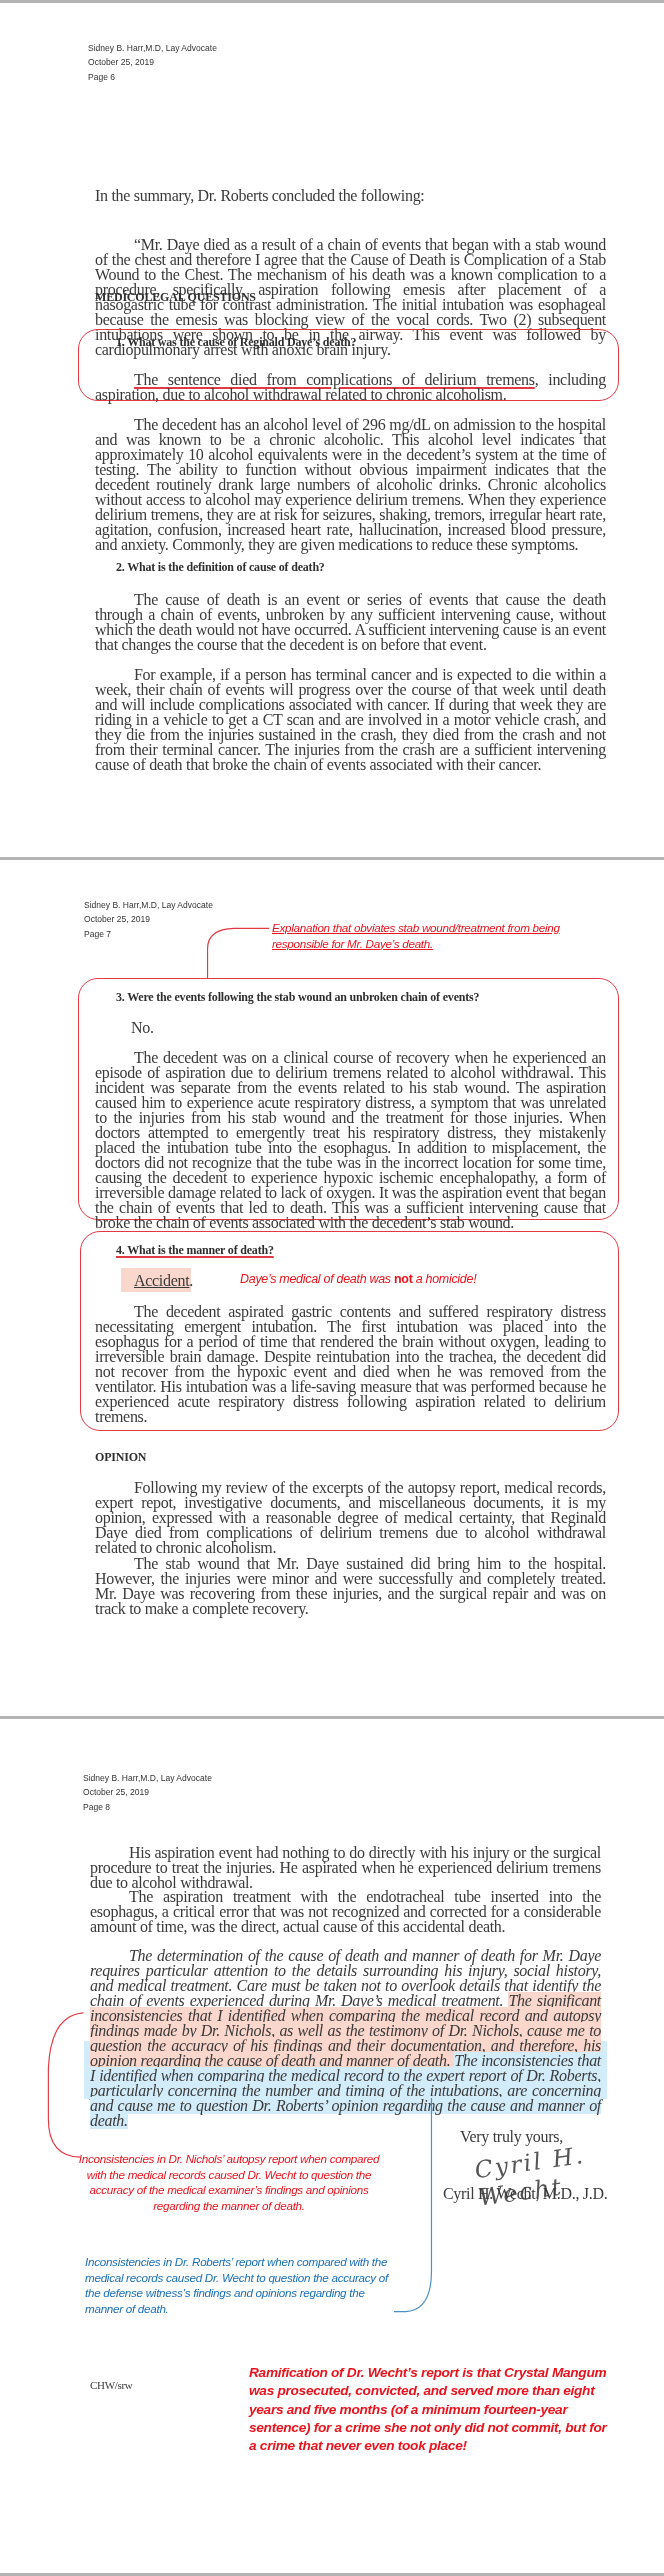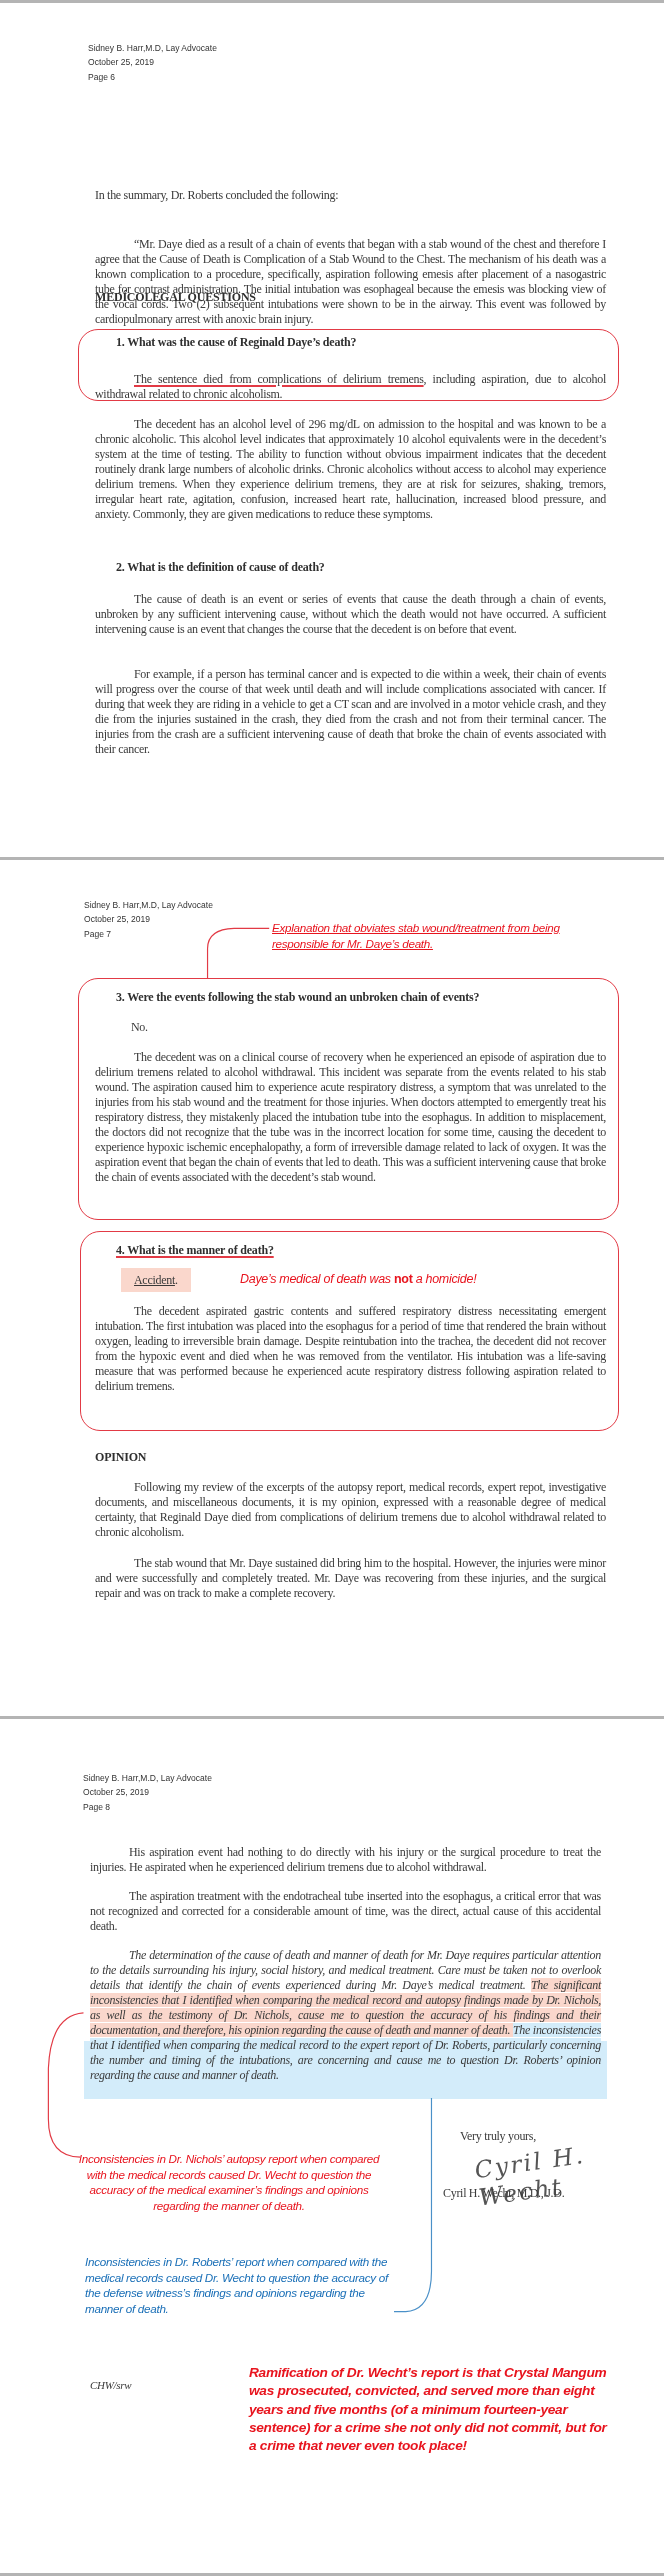--- a/index.html
+++ b/index.html
@@ -8,21 +8,21 @@
     background: #ffffff;
     font-family: "Liberation Serif", serif;
     color: #3a3a3a;
   }
   .sep { position: absolute; left: 0; width: 664px; height: 3.1px; background: #b4b4b4; }
   .hdr {
     position: absolute; font-family: "Liberation Sans", sans-serif;
     font-size: 9.7px; line-height: 14.4px; color: #333; transform: scaleX(0.88); transform-origin: left top;
   }
   .p {
-    position: absolute; font-size: 12px; line-height: 15px; text-align: justify;
+    position: absolute; font-size: 16px; line-height: 15px; text-align: justify;
     text-align-last: left; color: #3a3a3a; letter-spacing: -0.3px;
   }
   .ind { text-indent: 39px; }
   .h { position: absolute; font-weight: bold; font-size: 12px; color: #2f2f2f; letter-spacing: -0.2px; }
   .box { position: absolute; border: 1.6px solid #e23a45; border-radius: 20px; }
   .anno { position: absolute; font-family: "Liberation Sans", sans-serif; font-style: italic; color: #e8141e; font-size: 11.7px; line-height: 15.6px; letter-spacing: -0.3px; }
   .anno-blue { color: #1a6fb7; }
   .u-red { text-decoration: underline; text-decoration-color: #e23a45; text-decoration-thickness: 1.6px; text-underline-offset: 2.3px; }
   .hl-sal { background: #fad7cc; }
   .hl-blue { background: #d3ecfa; }
@@ -108,21 +108,21 @@
     <span>The determination of the cause of death and manner of death for Mr. Daye requires particular attention to the details surrounding his injury, social history, and medical treatment. Care must be taken not to overlook details that identify the chain of events experienced during Mr. Daye’s medical treatment. </span><span class="hl-sal">The significant inconsistencies that I identified when comparing the medical record and autopsy findings made by Dr. Nichols, as well as the testimony of Dr. Nichols, cause me to question the accuracy of his findings and their documentation, and therefore, his opinion regarding the cause of death and manner of death. </span><span class="hl-blue"> The inconsistencies that I identified when comparing the medical record to the expert report of Dr. Roberts, particularly concerning the number and timing of the intubations, are concerning and cause me to question Dr. Roberts’ opinion regarding the cause and manner of death.</span>
   </div>
 
   <div class="p" style="left:460px; top:2129px;">Very truly yours,</div>
   <div class="sig" style="left:476px; top:2143px;">Cyril H. Wecht</div>
   <div class="p" style="left:443px; top:2186px;">Cyril H. Wecht, M.D., J.D.</div>
 
   <div class="anno" style="left:69px; top:2151px; width:320px;text-align:center;">Inconsistencies in Dr. Nichols’ autopsy report when compared with the medical records caused Dr. Wecht to question the accuracy of the medical examiner’s findings and opinions regarding the manner of death.</div>
   <div class="anno anno-blue" style="left:85px; top:2254px; width:320px;">Inconsistencies in Dr. Roberts’ report when compared with the medical records caused Dr. Wecht to question the accuracy of the defense witness’s findings and opinions regarding the manner of death.</div>
 
-  <div class="p" style="left:90px; top:2378px; font-size:11px;font-style:italic;">CHW/srw</div>
+  <div class="p" style="left:90px; top:2378px; font-size:11px;">CHW/srw</div>
   <div class="ram" style="left:249px; top:2364px; width:367px;">Ramification of Dr. Wecht’s report is that Crystal Mangum was prosecuted, convicted, and served more than eight years and five months (of a minimum fourteen-year sentence) for a crime she not only did not commit, but for a crime that never even took place!</div>
 </div>
 
 <svg class="overlay" viewBox="0 0 851 3300">
   <path d="M266 1253 L266 1215 Q266 1190 300 1189 L345 1189" fill="none" stroke="#e23a45" stroke-width="1.5"></path>
   <path d="M107 2579 Q65 2582 62 2650 L62 2715 Q62 2763 103 2764" fill="none" stroke="#e23a45" stroke-width="1.5"></path>
   <path d="M553 2688 L553 2910 Q553 2960 520 2962 L505 2962" fill="none" stroke="#4a90c8" stroke-width="1.5"></path>
 </svg>
 
 

